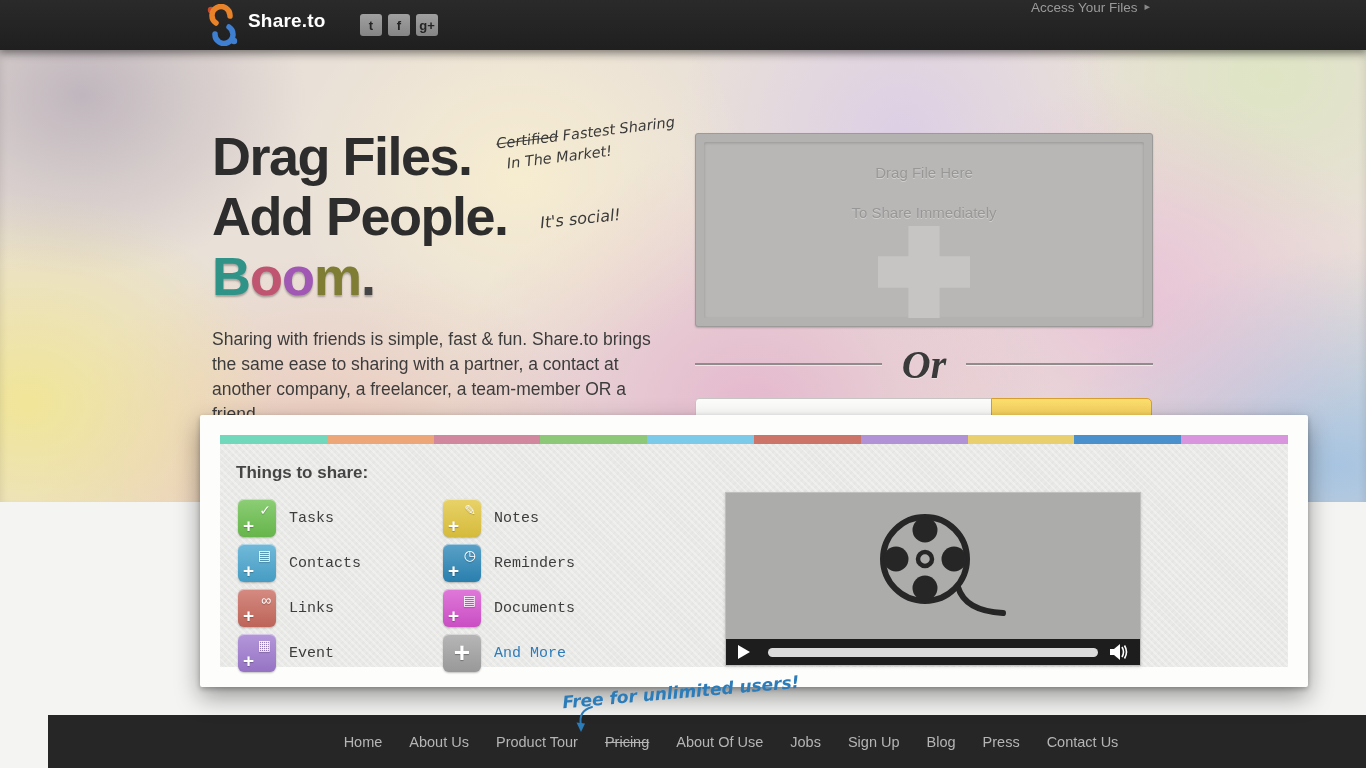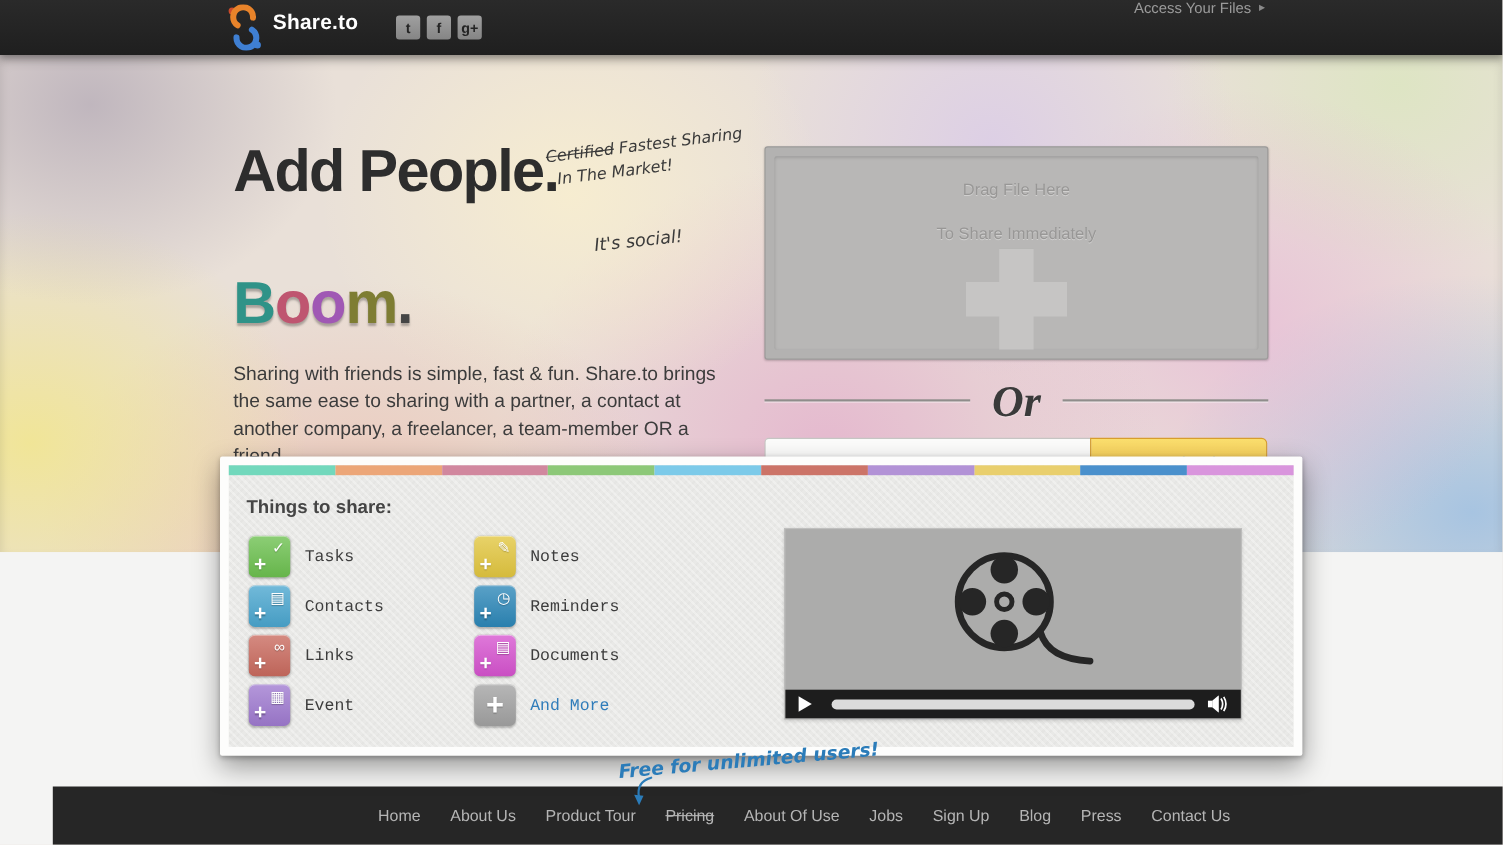--- a/index.html
+++ b/index.html
@@ -84,22 +84,22 @@
   .share-btn { width:161px; height:51px; margin-left:-1px;
                background:linear-gradient(180deg,#fbdf6e,#f1b53c);
                border:1px solid #d89e2f; border-radius:0 5px 5px 0;
                font-size:19px; color:#3c6fa9; font-family:"Liberation Sans", sans-serif;
                cursor:pointer; text-shadow:0 1px 0 rgba(255,255,255,.45); }
 
   
   .lower { position:absolute; left:0; top:502px; width:1366px; height:213px; background:#f4f4f3; }
 
   
-  .panel { position:absolute; left:200px; top:415px; width:984px; height:272px;
-           background:#fdfdfc; padding:8px; border-radius:2px;
+  .panel { position:absolute; left:200px; top:415px; width:1108px; height:272px;
+           background:#fdfdfc; padding:20px; border-radius:2px;
            box-shadow:0 10px 24px rgba(0,0,0,.38), 0 2px 5px rgba(0,0,0,.25); z-index:10; }
   .panel-inner { position:relative; width:100%; height:100%;
                  background:
                    repeating-linear-gradient(45deg, rgba(255,255,255,.3) 0 2px, transparent 2px 5px),
                    repeating-linear-gradient(-45deg, rgba(0,0,0,.015) 0 2px, transparent 2px 5px),
                    #e9e9e7; }
   .stripe { position:absolute; left:0; top:0; width:100%; height:9px; display:flex; }
   .stripe span { flex:1; height:9px; }
   .panel-title { position:absolute; left:16px; top:28px; font-size:17px; font-weight:bold; color:#454545; }
 
@@ -163,20 +163,21 @@
         <span class="social">g+</span>
       </div>
     <div class="access">
       <span>Access Your Files</span>
       <span class="arr">▸</span>
     </div>
   </div>
 
   <div class="hero">
     <div class="hero-title">
+      <div>Drag Files.</div>
       <div>Add People.</div>
     </div>
     <div class="boom"><span style="color: rgb(47, 147, 136);">B</span><span style="color: rgb(191, 85, 112);">o</span><span style="color: rgb(160, 88, 180);">o</span><span style="color: rgb(126, 125, 51);">m</span><span style="color: rgb(69, 69, 69);">.</span></div>
 
     <div class="handnote note-market">
       <span class="struck">Certified</span><span> Fastest Sharing</span>
       <span class="ln2">In The Market!</span>
     </div>
     <div class="handnote note-social">It's social!</div>
 

